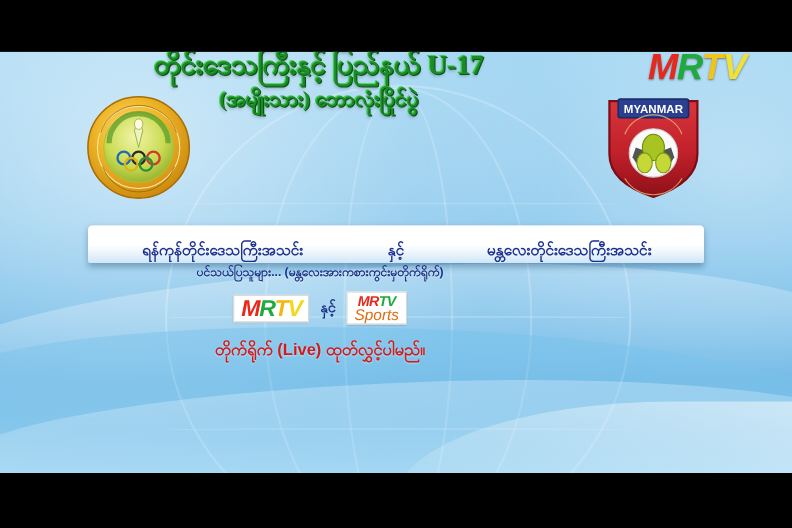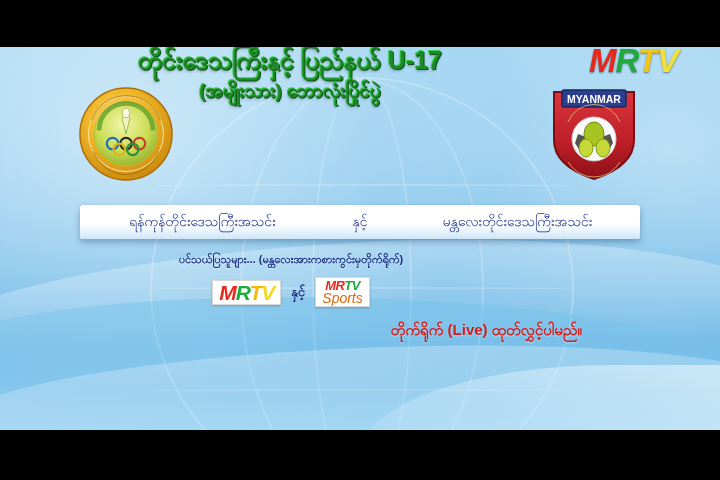--- a/index.html
+++ b/index.html
@@ -168,20 +168,21 @@
   }
 
   
   #headline {
     position: absolute;
     left: 0;
     top: 20px;
     width: 580px;
     text-align: center;
     z-index: 25;
+    font-family: Liberation Serif, serif;
   }
   .hl {
     color: #1d8a28;
     font-weight: 700;
     text-shadow:
        1px 1px 0 #0c5414,
       -1px -1px 0 #3fcf4e,
        0 2px 3px rgba(0,0,0,0.30);
     line-height: 1.22;
     white-space: nowrap;
@@ -192,24 +193,24 @@
 
   
   .bar {
     position: absolute;
     z-index: 30;
     background: linear-gradient(180deg,
        #ffffff 0%, #ffffff 52%, #eef6fd 72%, #cfe6f7 100%);
     box-shadow: 0 3px 6px rgba(0,40,80,0.32),
                 inset 0 1px 0 rgba(255,255,255,0.9);
     display: flex;
-    align-items: center;
+    align-items: flex-end;
     justify-content: center;
     color: #1b2f8f;
-    font-weight: 400;
+    font-weight: 700;
   }
   #teams-bar {
     left: 80px;
     top: 205px;
     width: 560px;
     height: 34px;
     border-radius: 4px 4px 2px 2px;
     font-size: 14px;
     gap: 0;
   }
@@ -223,21 +224,21 @@
     height: 33px;
     border-radius: 3px;
     font-size: 16px;
     letter-spacing: .2px;
   }
 
   
   #broadcast {
     position: absolute;
     left: 0;
-    top: 252px;
+    top: 240px;
     width: 582px;
     text-align: center;
     z-index: 30;
   }
   #venue-line {
     color: #1a2e84;
     font-size: 11px;
     font-weight: 700;
     text-shadow: 0 1px 1px rgba(255,255,255,0.5);
   }
@@ -291,21 +292,20 @@
     font-weight: 700;
   }
   .channel-word { font-size: 14px; }
 
   #live-line {
     margin-top: 13px;
     color: #d21a1a;
     font-size: 15px;
     font-weight: 700;
     text-shadow: 0 1px 2px rgba(255,255,255,0.45);
-    text-align: right;
   }
 </style>
 </head>
 <body>
 
 <div id="screen">
 
   <div id="stage">
     <div class="wash"></div>
     <div class="wash2"></div>

